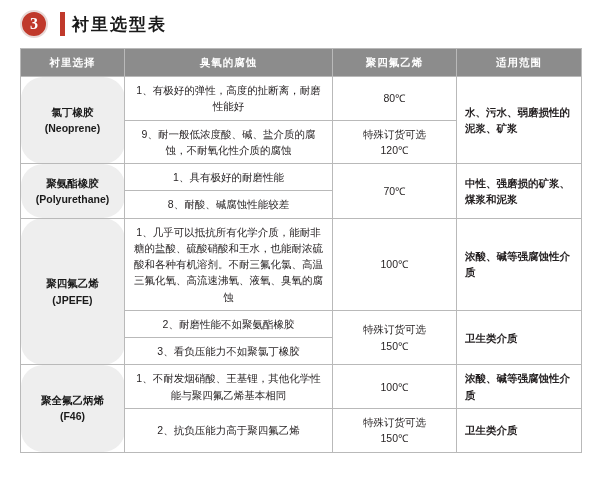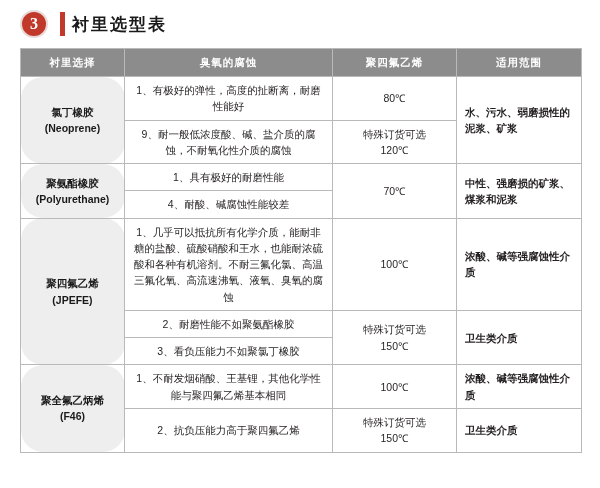--- a/index.html
+++ b/index.html
@@ -179,21 +179,21 @@
             <div>(Polyurethane)</div>
           </td>
           <td class="c-perf">1、具有极好的耐磨性能</td>
           <td class="c-temp" rowspan="2">70℃</td>
           <td class="c-range" rowspan="2">
             <div>中性、强磨损的矿浆、</div>
             <div>煤浆和泥浆</div>
           </td>
         </tr>
         <tr>
-          <td class="c-perf">4、耐酸、碱腐蚀性能较差</td>
+          <td class="c-perf">8、耐酸、碱腐蚀性能较差</td>
         </tr>
 
         <tr>
           <td class="c-name" rowspan="3">
             <div>聚四氟乙烯</div>
             <div>(JPEFE)</div>
           </td>
           <td class="c-perf">1、几乎可以抵抗所有化学介质，能耐非糖的盐酸、硫酸硝酸和王水，也能耐浓硫酸和各种有机溶剂。不耐三氟化氯、高温三氟化氧、高流速沸氧、液氧、臭氧的腐蚀</td>
           <td class="c-temp">100℃</td>
           <td class="c-range">浓酸、碱等强腐蚀性介质</td>

